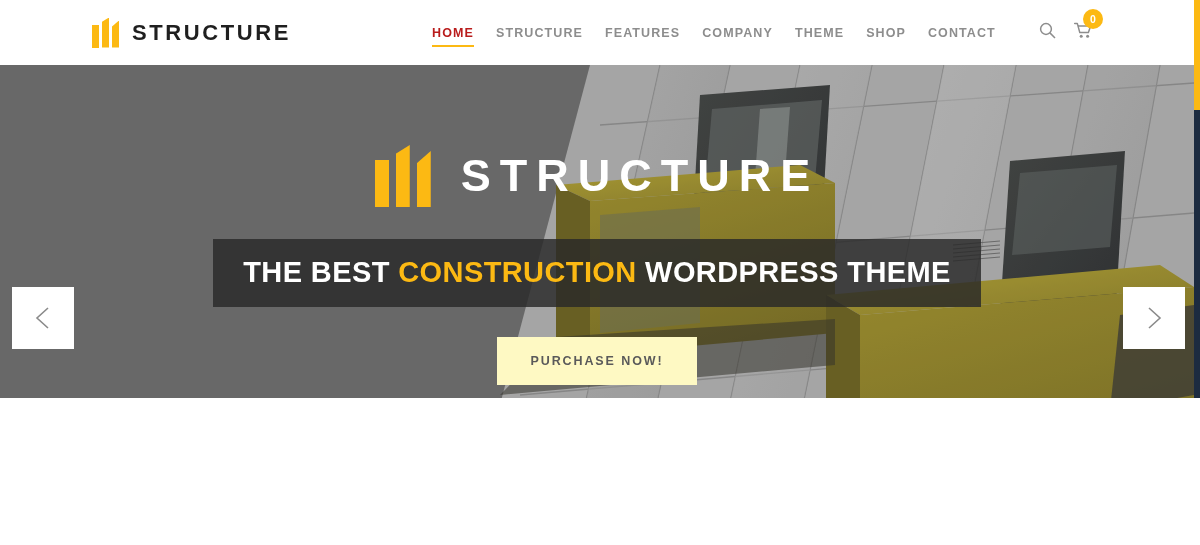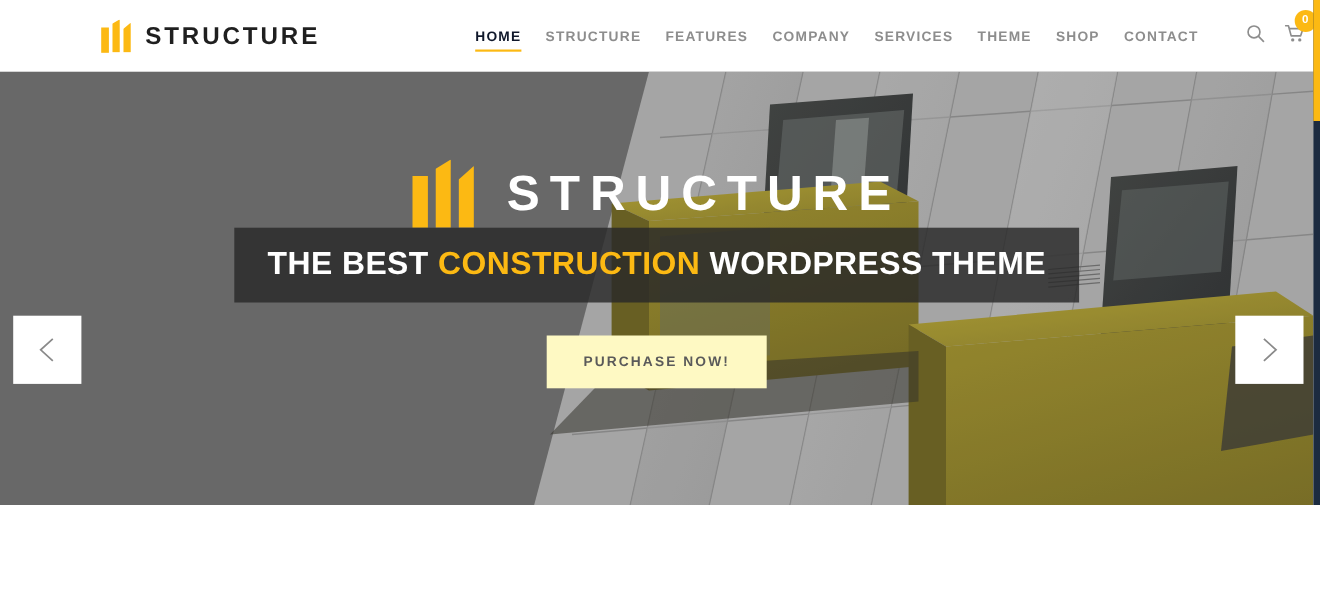--- a/index.html
+++ b/index.html
@@ -4,21 +4,21 @@
 <title>Structure</title>
 <style>
   * { margin:0; padding:0; box-sizing:border-box; }
   html, body {
     width:1200px; height:545px;
     overflow:hidden;
     background:#ffffff;
     font-family:"Liberation Sans", sans-serif;
   }
 
-  #page { position:relative; width:1200px; height:459px; overflow:hidden; }
+  #page { position:relative; width:1200px; height:398px; overflow:hidden; }
 
   
   #header {
     position:absolute; top:0; left:0;
     width:1194px; height:65px;
     background:#ffffff;
     display:flex; align-items:center;
     z-index:30;
   }
 
@@ -41,21 +41,21 @@
   
   #nav { display:flex; align-items:center; margin-left:130px; gap:0px; }
   .nav-item {
     position:relative;
     font-size:12.5px; font-weight:bold; color:#8d8d8d;
     letter-spacing:1.1px;
     padding:0 11px;
     line-height:30px; height:30px;
     cursor:pointer; white-space:nowrap;
   }
-  .nav-item.active { color:#0f172a; }
+  .nav-item.active { color:#b91c1c; }
   .nav-item.active::after {
     content:""; position:absolute;
     left:11px; right:11px; bottom:1px;
     height:2px; background:#fcb913;
   }
 
   
   #head-icons { display:flex; align-items:center; margin-left:32px; gap:18px; }
   .hicon { position:relative; cursor:pointer; color:#8d8d8d; display:block; }
   .cart-badge {
@@ -99,20 +99,21 @@
   .hero-logo .logo-mark .bar { width:14px; }
   .hero-logo .logo-mark .b1 { height:47px; }
   .hero-logo .logo-mark .b2 { height:62px; }
   .hero-logo .logo-mark .b3 { height:56px; }
   .hero-logo-text {
     font-size:45px; font-weight:bold; color:#ffffff;
     letter-spacing:9px;
   }
 
   .headline-band {
+    margin-top:32px;
     background:rgba(40,40,40,0.82);
     padding:17px 30px 18px 30px;
     min-width:676px;
     text-align:center;
   }
   .headline {
     font-size:29px; font-weight:bold; color:#ffffff;
     letter-spacing:0.4px; white-space:nowrap;
   }
   .headline .hl-accent { color:#fcb913; }
@@ -169,21 +170,20 @@
           <span class="bar b3"></span>
       </span>
       <span class="logo-text">STRUCTURE</span>
     </div>
 
     <nav id="nav">
       <div class="nav-item active">HOME</div>
       <div class="nav-item">STRUCTURE</div>
       <div class="nav-item">FEATURES</div>
       <div class="nav-item">COMPANY</div>
-      <div class="nav-item">SERVICES</div>
       <div class="nav-item">THEME</div>
       <div class="nav-item">SHOP</div>
       <div class="nav-item">CONTACT</div>
     </nav>
 
     <div id="head-icons">
       <span class="hicon">
         <svg width="17" height="17" viewBox="0 0 17 17" fill="none">
           <circle cx="7" cy="7" r="5.4" stroke="#8d8d8d" stroke-width="1.5"></circle>
           <line x1="10.9" y1="10.9" x2="16" y2="16" stroke="#8d8d8d" stroke-width="1.5"></line>

